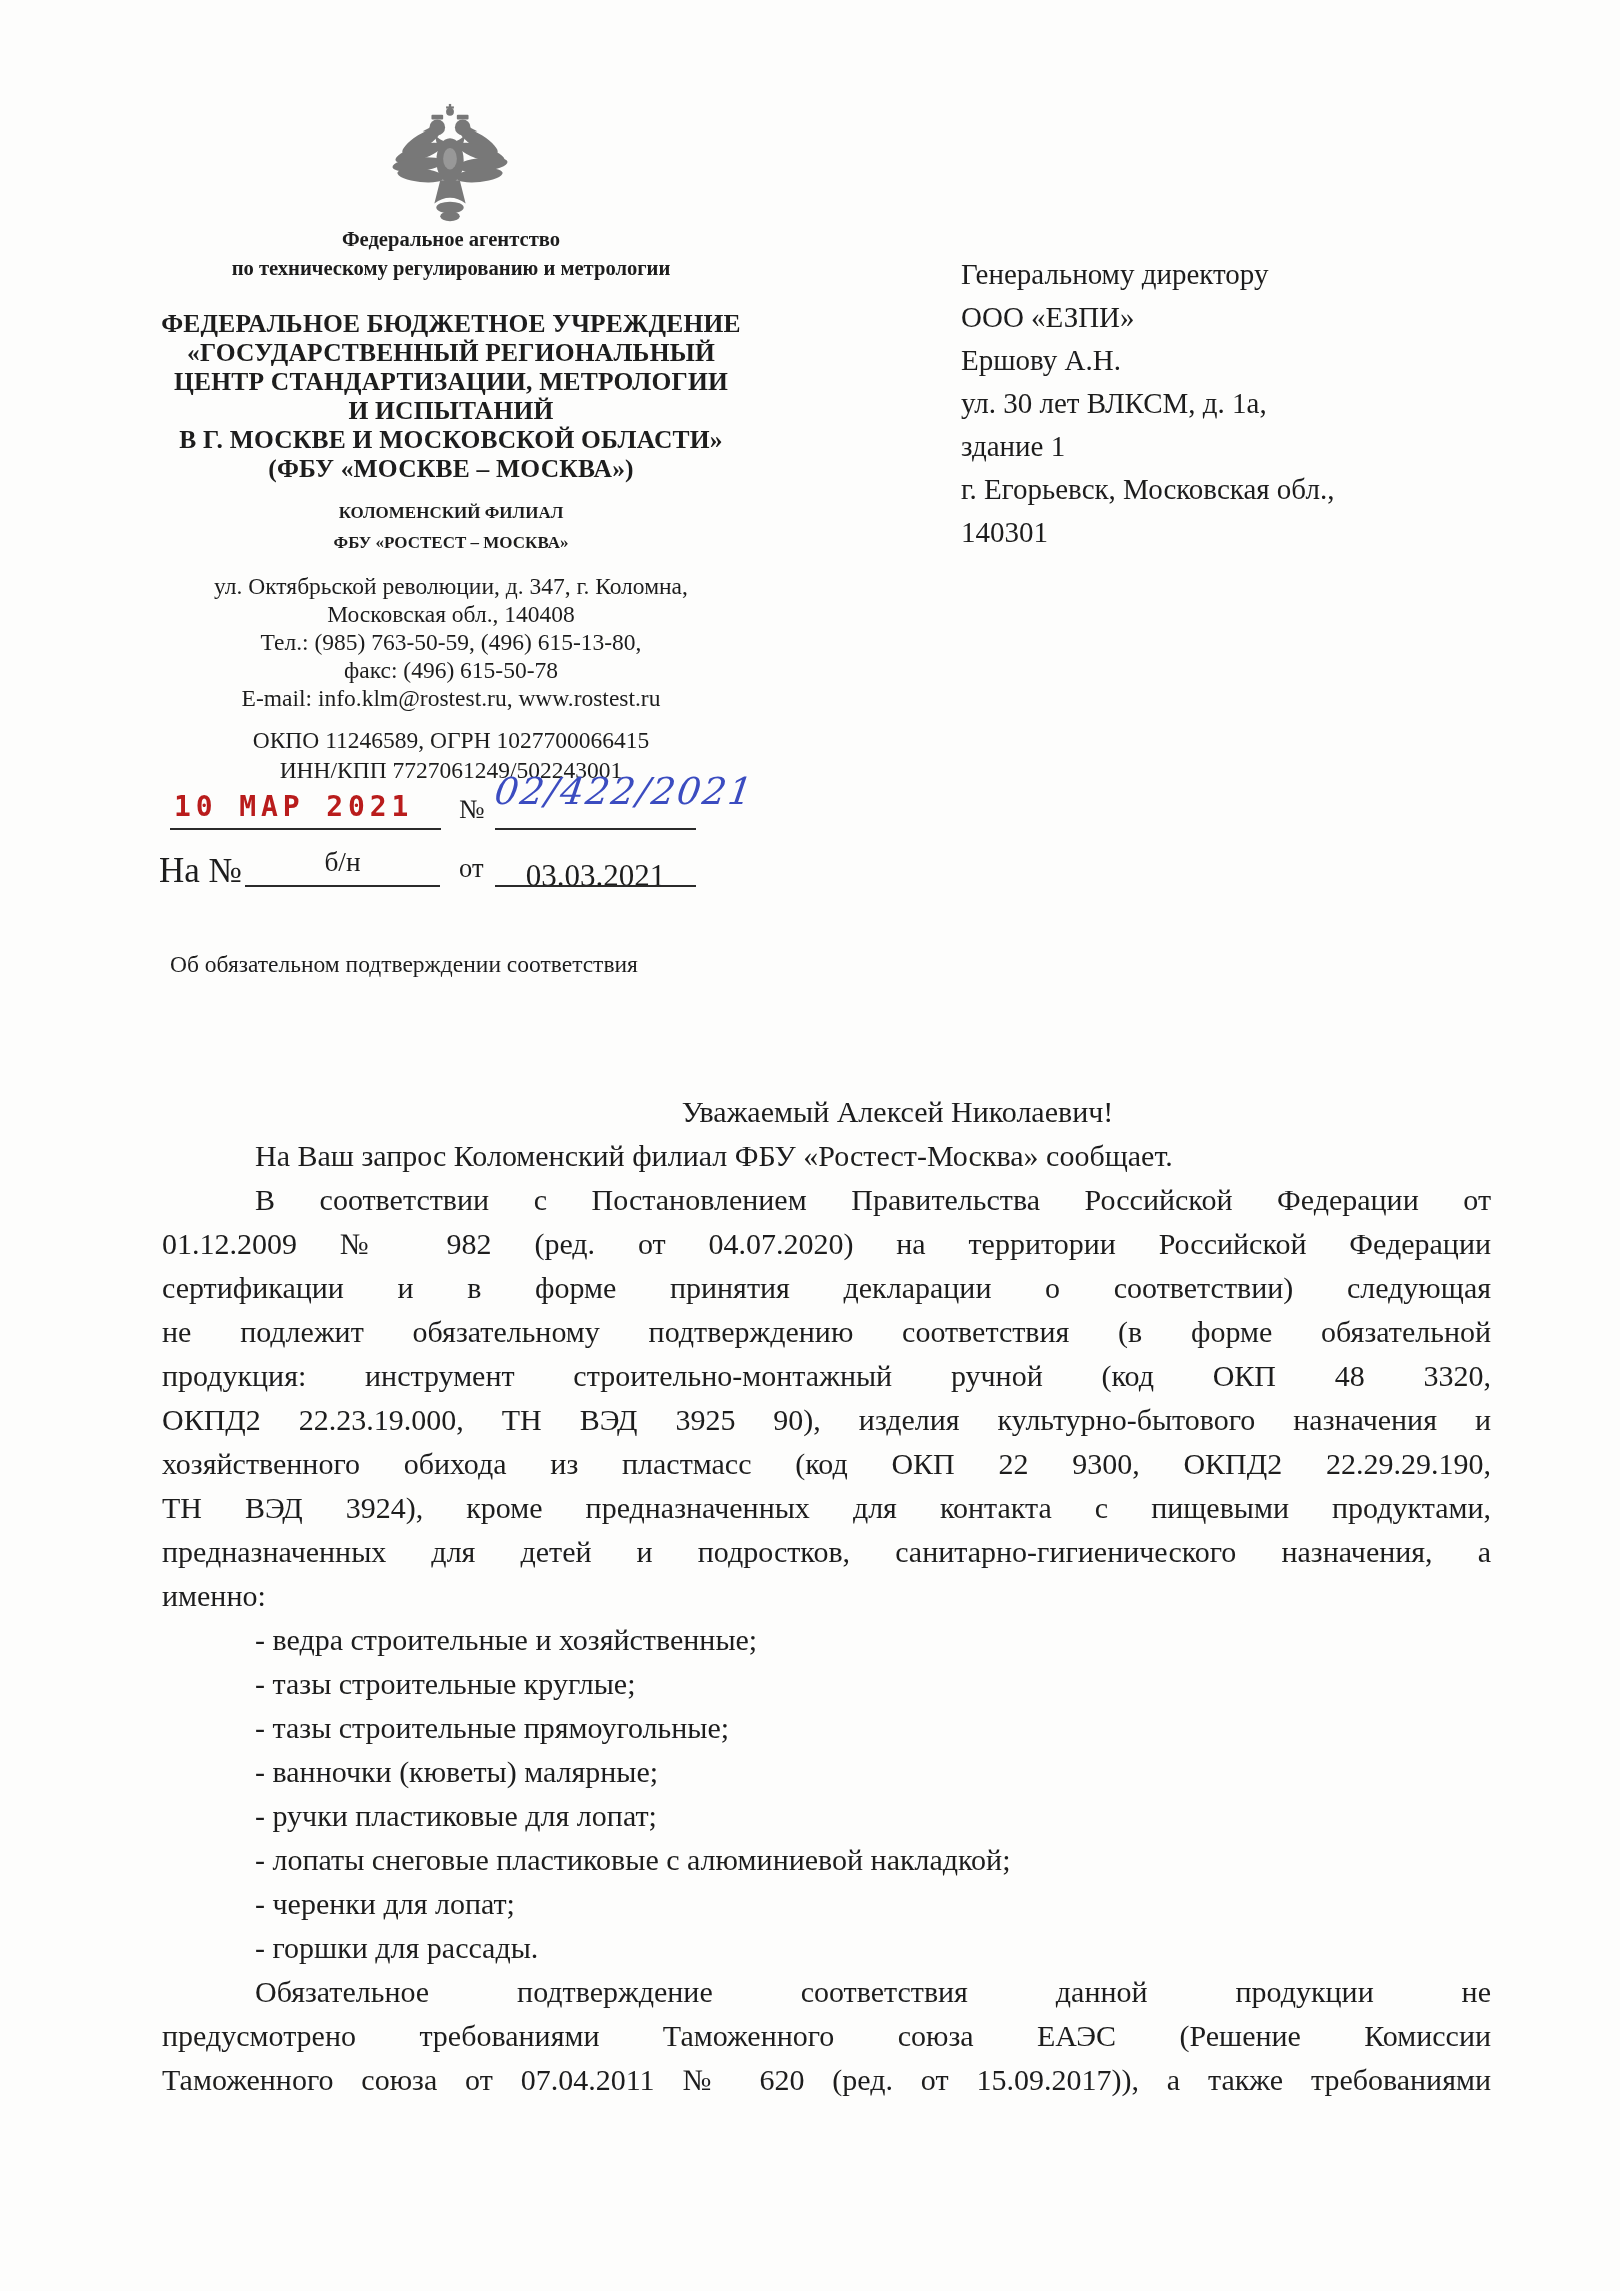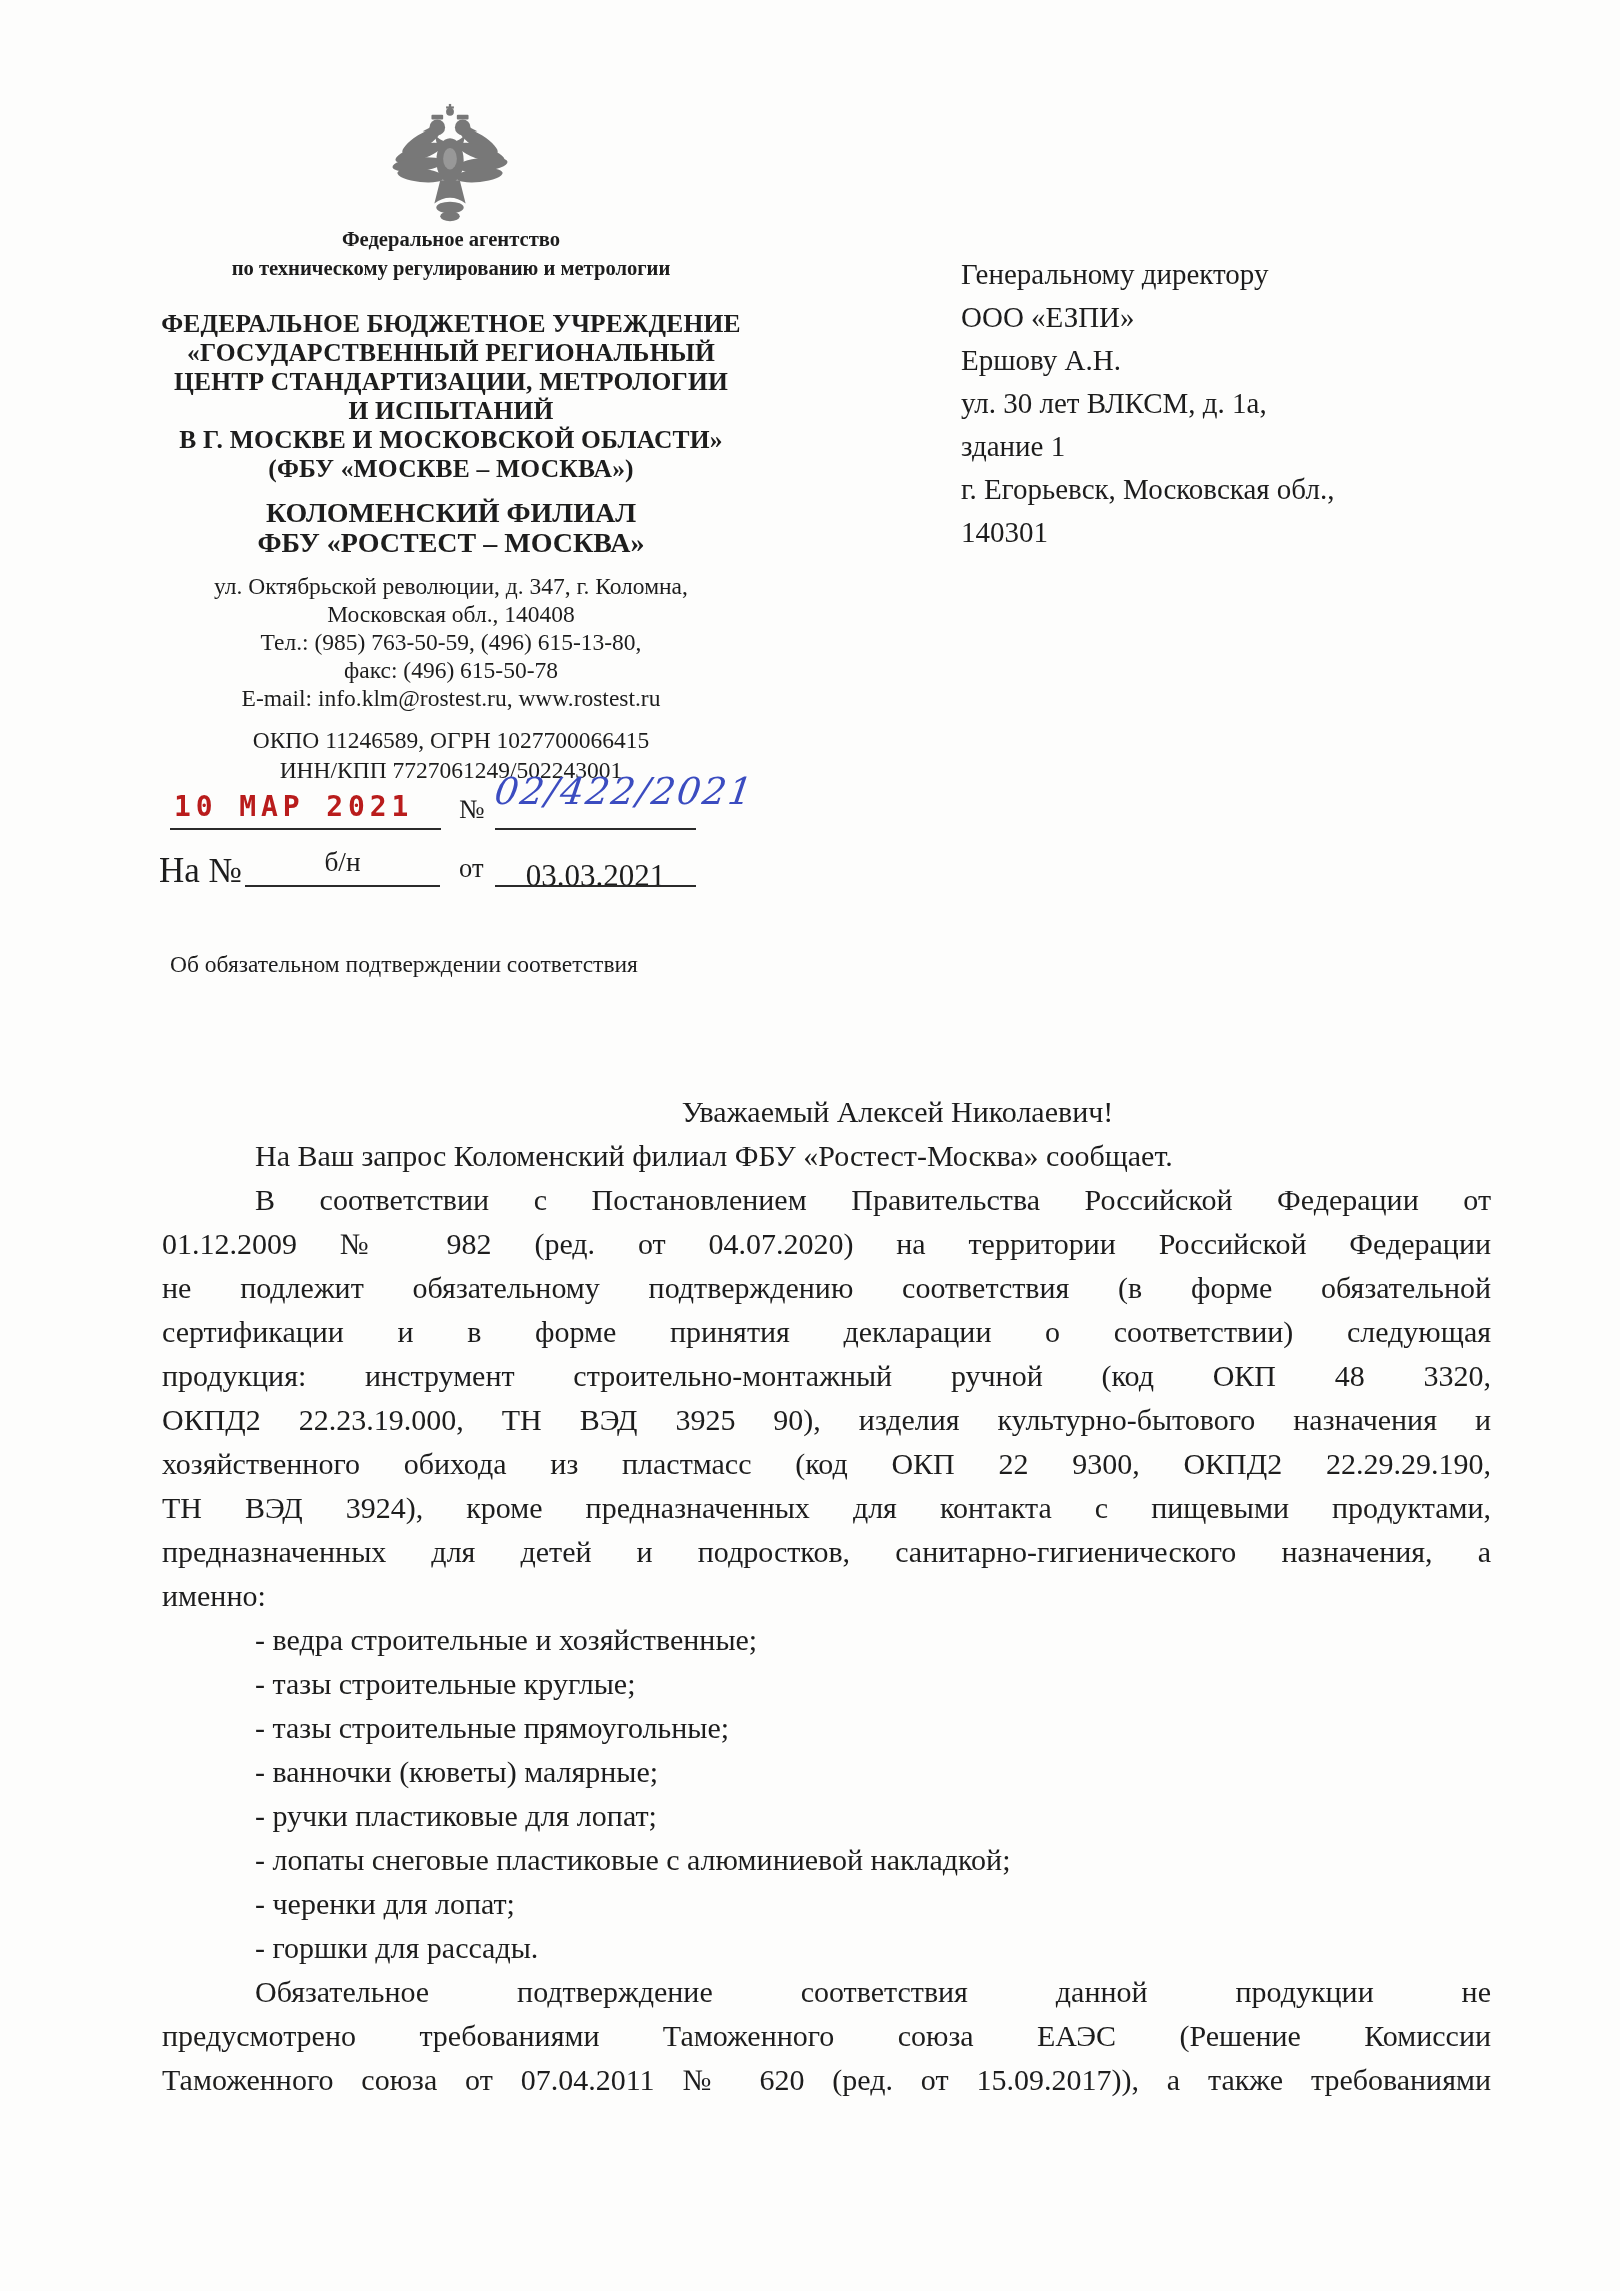--- a/index.html
+++ b/index.html
@@ -6,21 +6,21 @@
   .page {
     position:relative; width:1620px; height:2292px; margin:0 auto;
     background:#fdfdfc; overflow:hidden;
     font-family:"Liberation Serif", serif; color:#1d1d1d;
   }
   
   .emblem { position:absolute; left:391px; top:102px; width:118px; height:127px; opacity:.82; }
   .letterhead { position:absolute; left:147px; top:225px; width:608px; text-align:center; }
   .lh-agency   { font-weight:bold; font-size:20.6px; line-height:29px; }
   .lh-org      { margin-top:26px; font-weight:bold; font-size:25.5px; line-height:29px; letter-spacing:0.2px; }
-  .lh-branch   { margin-top:14.7px; font-weight:bold; font-size:28px; line-height:30px; }
+  .lh-branch   { margin-top:14.7px; font-weight:bold; font-size:17px; line-height:30px; }
   .lh-contact  { margin-top:14.7px; font-size:23.5px; line-height:28px; }
   .lh-registry { margin-top:12.7px; font-size:23.5px; line-height:30px; }
   
   .ref-underline { position:absolute; border-bottom:2px solid #2b2b2b; height:0; }
   .u-date   { left:170px; top:828px; width:271px; }
   .u-number { left:495px; top:828px; width:201px; }
   .u-in-no  { left:245px; top:885px; width:195px; }
   .u-in-dt  { left:495px; top:885px; width:201px; }
   .stamp-date {
     position:absolute; left:174px; top:790px;
@@ -149,22 +149,22 @@
   <div class="ref-underline u-in-dt"></div>
 
   <div class="subject">Об обязательном подтверждении соответствия</div>
 
   <div class="body-text">
     <div>
         <div class="ctr">Уважаемый Алексей Николаевич!</div>
         <div class="ind">На Ваш запрос Коломенский филиал ФБУ «Ростест-Москва» сообщает.</div>
         <div class="ind jst">В соответствии с Постановлением Правительства Российской Федерации от</div>
         <div class="jst">01.12.2009 № 982 (ред. от 04.07.2020) на территории Российской Федерации</div>
+        <div class="jst">сертификации и в форме принятия декларации о соответствии) следующая</div>
         <div class="jst">не подлежит обязательному подтверждению соответствия (в форме обязательной</div>
-        <div class="jst">сертификации и в форме принятия декларации о соответствии) следующая</div>
         <div class="jst">продукция: инструмент строительно-монтажный ручной (код ОКП 48 3320,</div>
         <div class="jst">ОКПД2 22.23.19.000, ТН ВЭД 3925 90), изделия культурно-бытового назначения и</div>
         <div class="jst">хозяйственного обихода из пластмасс (код ОКП 22 9300, ОКПД2 22.29.29.190,</div>
         <div class="jst">ТН ВЭД 3924), кроме предназначенных для контакта с пищевыми продуктами,</div>
         <div class="jst">предназначенных для детей и подростков, санитарно-гигиенического назначения, а</div>
         <div>именно:</div>
       </div>
     <div class="list-block">
         <div>- ведра строительные и хозяйственные;</div>
         <div>- тазы строительные круглые;</div>

